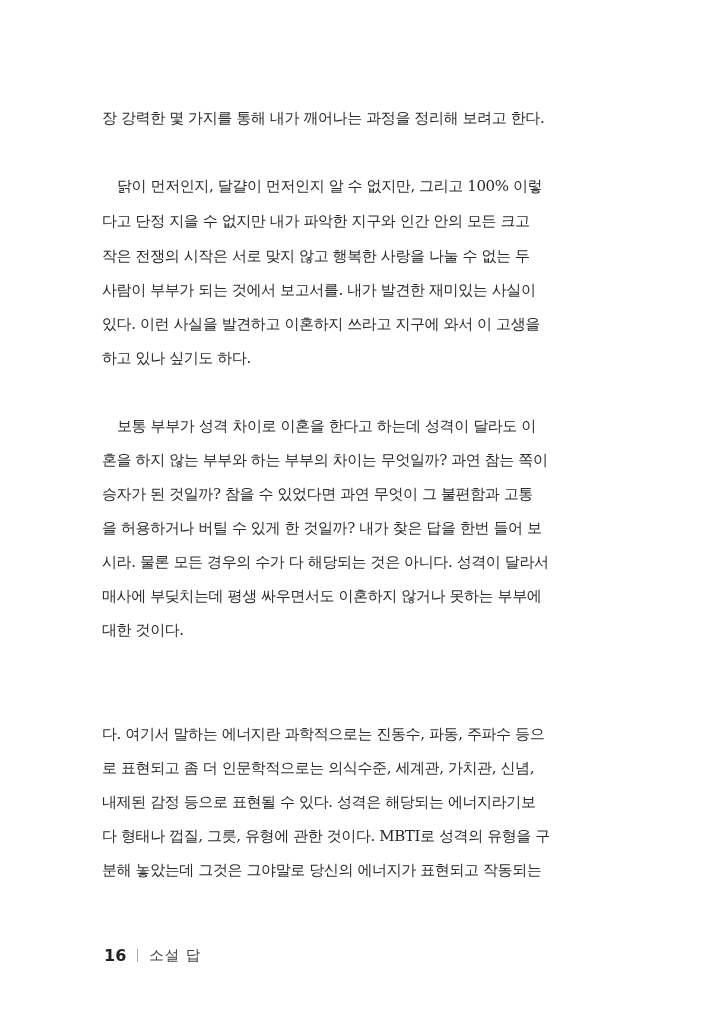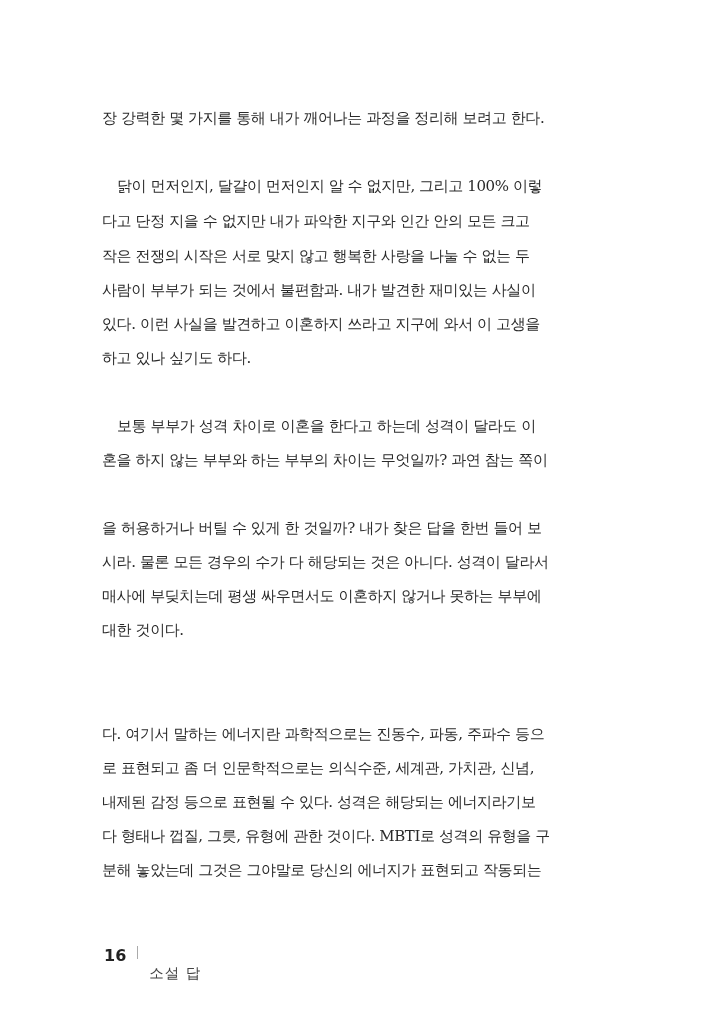--- a/index.html
+++ b/index.html
@@ -3,41 +3,42 @@
 <meta charset="utf-8">
 <style>
   html, body { margin: 0; padding: 0; background: #ffffff; }
   body { width: 721px; height: 1024px; position: relative; overflow: hidden;
          font-family: "DejaVu Serif", "Liberation Serif", serif; color: #2a2a2a; }
   .page { position: absolute; left: 0; top: 0; width: 721px; height: 1024px; }
   .line { position: absolute; left: 102px; width: 510px; font-size: 15px; line-height: 22px;
           white-space: nowrap; letter-spacing: -0.4px; text-align: justify; }
   .indent { left: 117px; width: 495px; }
   .footer { position: absolute; left: 104px; top: 946px; font-family: "DejaVu Sans", "Liberation Sans", sans-serif;
-            font-size: 15px; color: #333; display: flex; align-items: flex-start; }
+            font-size: 15px; color: #333; display: flex; align-items: center; }
   .folio { font-weight: bold; font-size: 16px; color: #222; }
   .sep { display: inline-block; width: 1px; height: 13px; background: #aaa; margin: 0 11px; }
-  .book-title { font-size: 14.5px; color: #444; letter-spacing: 1px; margin-top: 18px; }
+  .book-title { font-size: 14.5px; color: #444; letter-spacing: 1px; }
 </style>
 </head>
 <body>
 
 <div class="page">
 
   <div class="line" style="top:107px">장 강력한 몇 가지를 통해 내가 깨어나는 과정을 정리해 보려고 한다.</div>
 
   <div class="line indent" style="top:175px">닭이 먼저인지, 달걀이 먼저인지 알 수 없지만, 그리고 100% 이렇</div>
   <div class="line" style="top:210px">다고 단정 지을 수 없지만 내가 파악한 지구와 인간 안의 모든 크고</div>
   <div class="line" style="top:245px">작은 전쟁의 시작은 서로 맞지 않고 행복한 사랑을 나눌 수 없는 두</div>
-  <div class="line" style="top:279px">사람이 부부가 되는 것에서 불편함과. 내가 발견한 재미있는 사실이</div>
+  <div class="line" style="top:279px">사람이 부부가 되는 것에서 보고서를. 내가 발견한 재미있는 사실이</div>
   <div class="line" style="top:313px">있다. 이런 사실을 발견하고 이혼하지 쓰라고 지구에 와서 이 고생을</div>
   <div class="line" style="top:347px">하고 있나 싶기도 하다.</div>
 
   <div class="line indent" style="top:415px">보통 부부가 성격 차이로 이혼을 한다고 하는데 성격이 달라도 이</div>
   <div class="line" style="top:449px">혼을 하지 않는 부부와 하는 부부의 차이는 무엇일까? 과연 참는 쪽이</div>
+  <div class="line" style="top:483px">승자가 된 것일까? 참을 수 있었다면 과연 무엇이 그 불편함과 고통</div>
   <div class="line" style="top:517px">을 허용하거나 버틸 수 있게 한 것일까? 내가 찾은 답을 한번 들어 보</div>
   <div class="line" style="top:551px">시라. 물론 모든 경우의 수가 다 해당되는 것은 아니다. 성격이 달라서</div>
   <div class="line" style="top:585px">매사에 부딪치는데 평생 싸우면서도 이혼하지 않거나 못하는 부부에</div>
   <div class="line" style="top:619px">대한 것이다.</div>
 
   <div class="line" style="top:723px">다. 여기서 말하는 에너지란 과학적으로는 진동수, 파동, 주파수 등으</div>
   <div class="line" style="top:757px">로 표현되고 좀 더 인문학적으로는 의식수준, 세계관, 가치관, 신념,</div>
   <div class="line" style="top:791px">내제된 감정 등으로 표현될 수 있다. 성격은 해당되는 에너지라기보</div>
   <div class="line" style="top:825px">다 형태나 껍질, 그릇, 유형에 관한 것이다. MBTI로 성격의 유형을 구</div>
   <div class="line" style="top:859px">분해 놓았는데 그것은 그야말로 당신의 에너지가 표현되고 작동되는</div>

